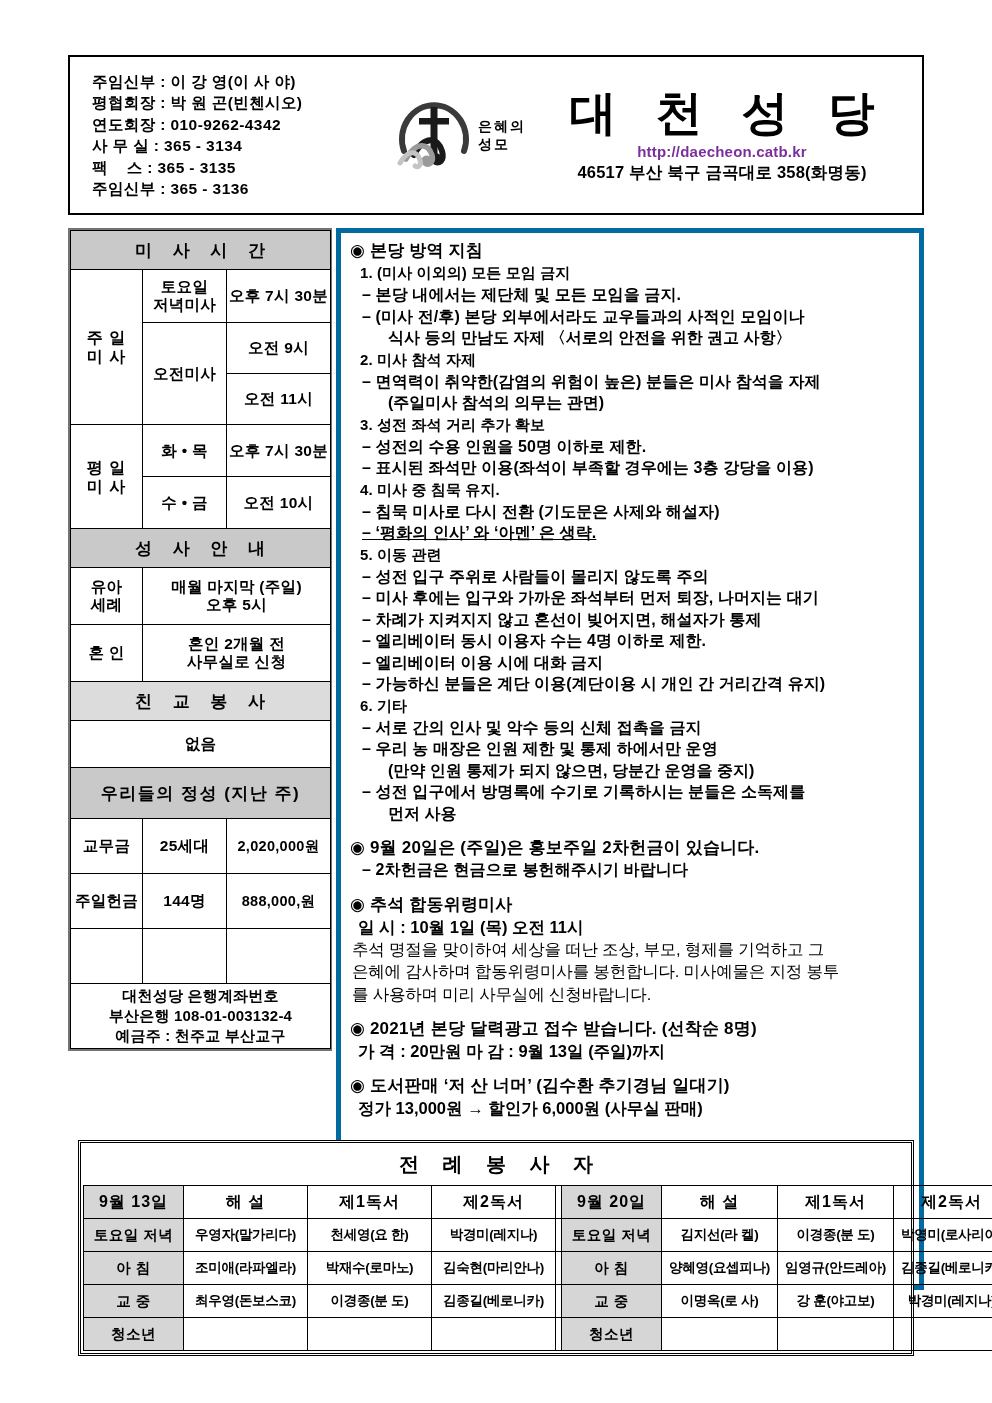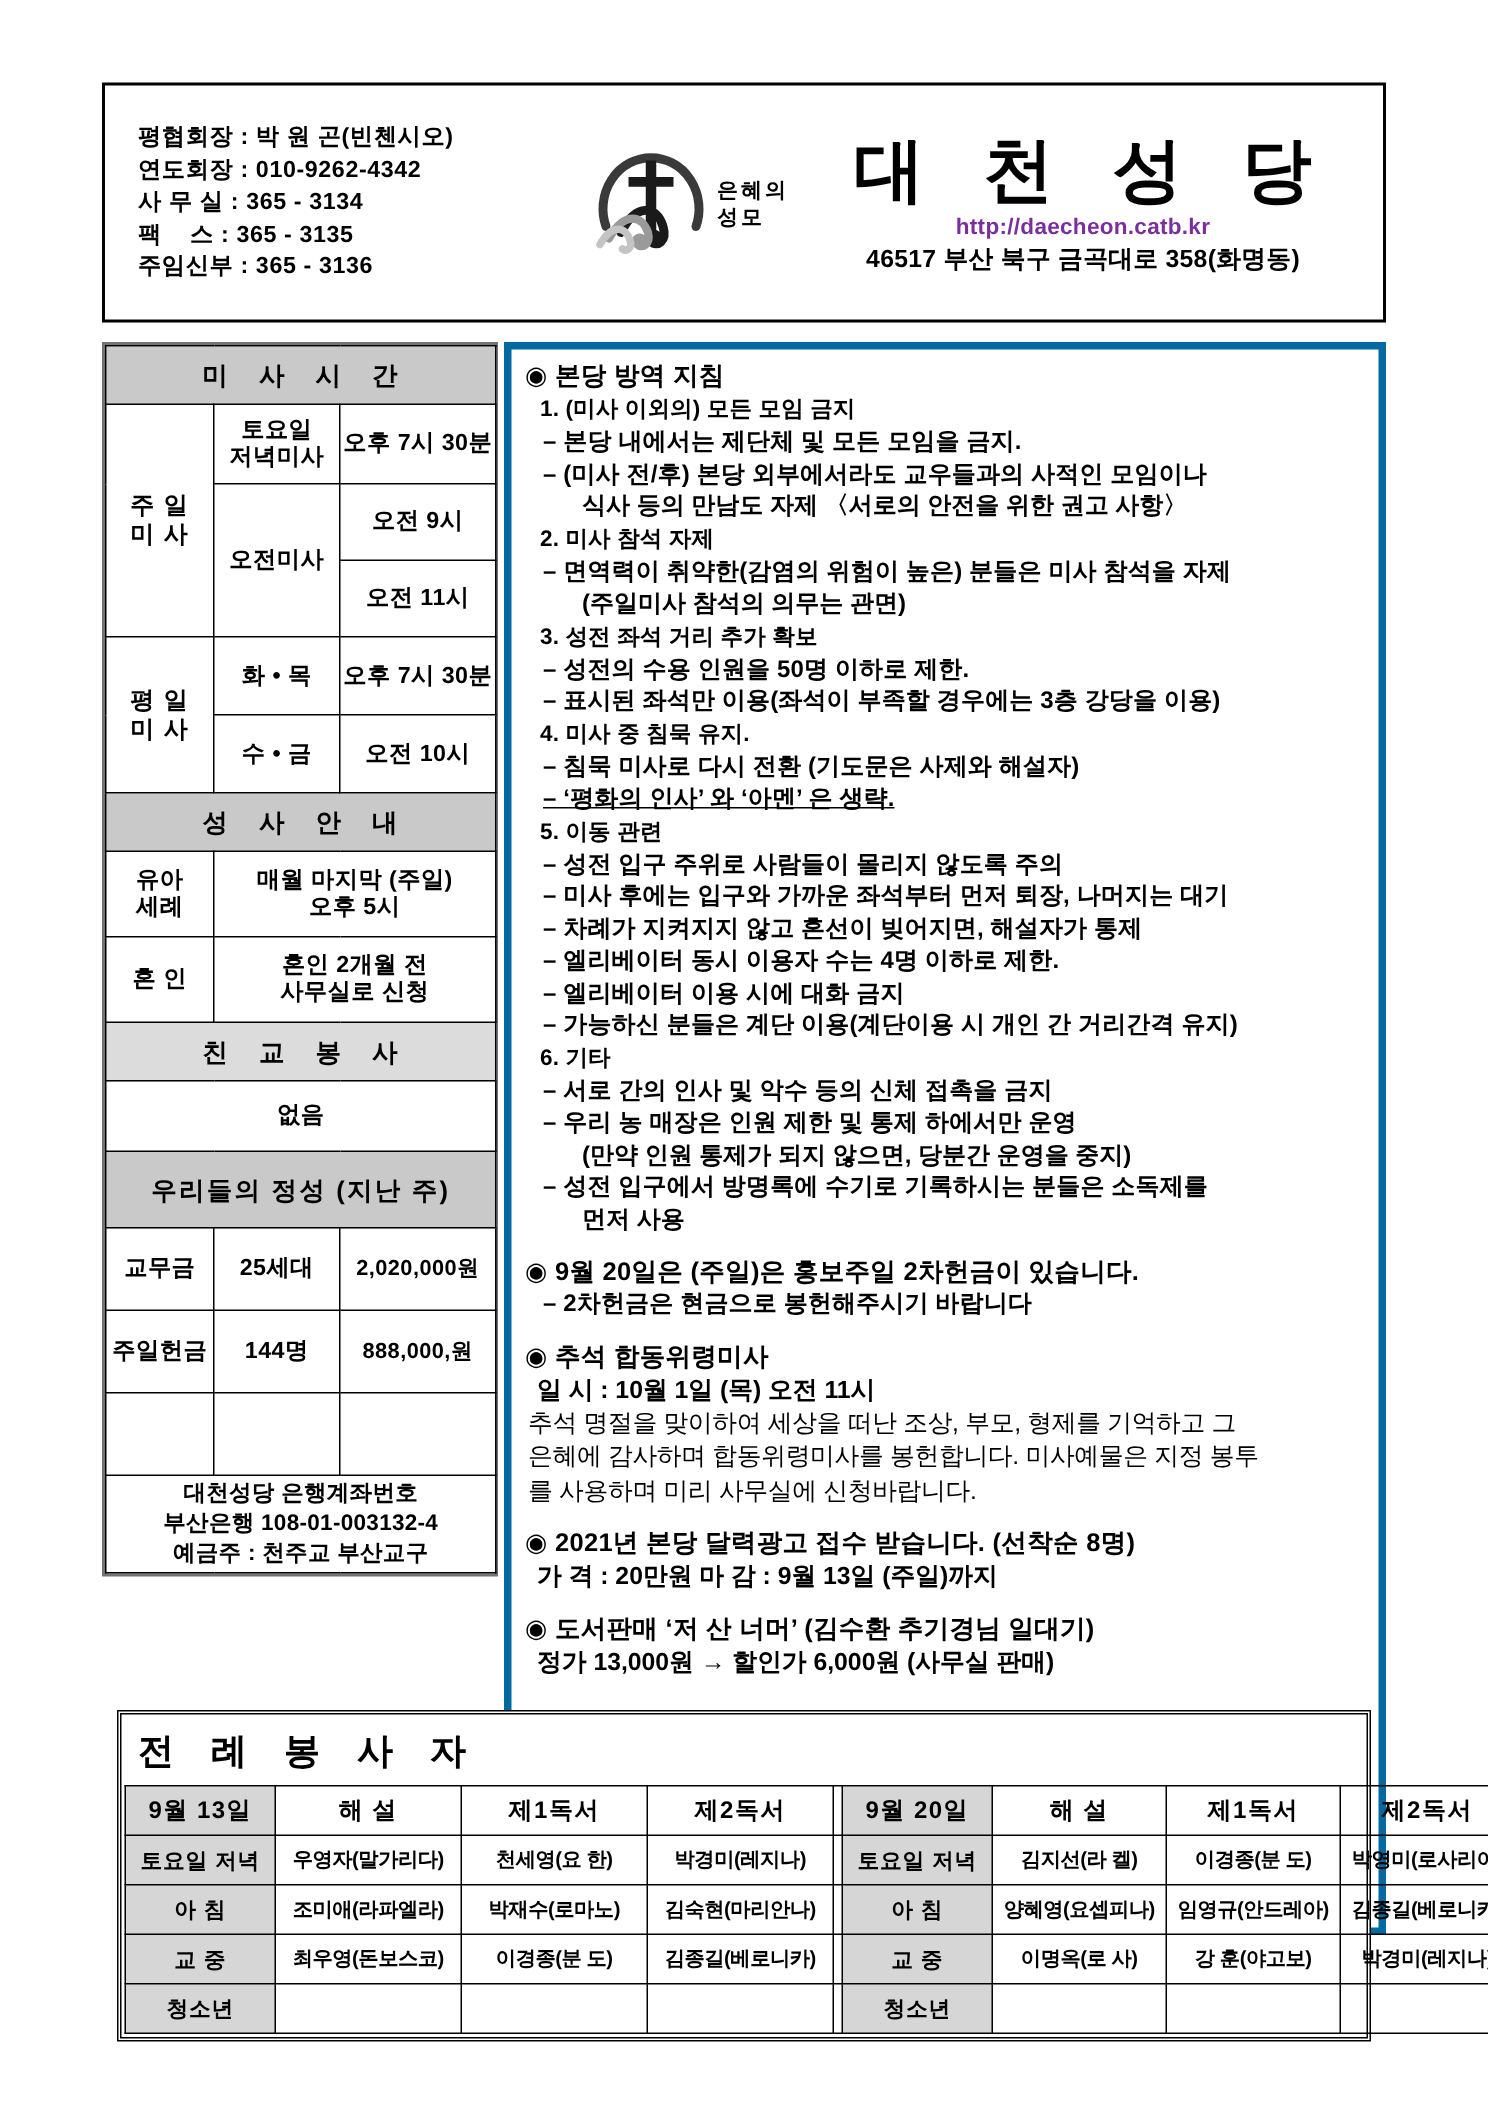--- a/index.html
+++ b/index.html
@@ -213,21 +213,22 @@
     position: absolute;
     left: 78px;
     top: 1140px;
     width: 836px;
     border: 3px double #000;
     box-sizing: border-box;
     padding: 2px;
     background: #fff;
   }
   #bottom-title {
-    font-size: 24px;
+    text-align: center;
+    font-size: 20px;
     font-weight: 700;
     letter-spacing: 9px;
     padding: 6px 0 7px 9px;
   }
   table.bt {
     border-collapse: collapse;
     width: 100%;
     table-layout: fixed;
   }
   table.bt td {
@@ -260,20 +261,21 @@
     width: 6px;
     background: #fff;
   }
 </style>
 </head>
 <body>
 
 <div id="header-box">
 
   <div id="contact-block">
+    <div class="contact-line">주임신부 : 이 강 영(이 사 야)</div>
     <div class="contact-line">평협회장 : 박 원 곤(빈첸시오)</div>
     <div class="contact-line">연도회장 : 010-9262-4342</div>
     <div class="contact-line">사 무 실 : 365 - 3134</div>
     <div class="contact-line">팩    스 : 365 - 3135</div>
     <div class="contact-line">주임신부 : 365 - 3136</div>
   </div>
 
   <div id="logo-block">
     <span>
       <svg width="88" height="80" viewBox="0 0 88 80">

